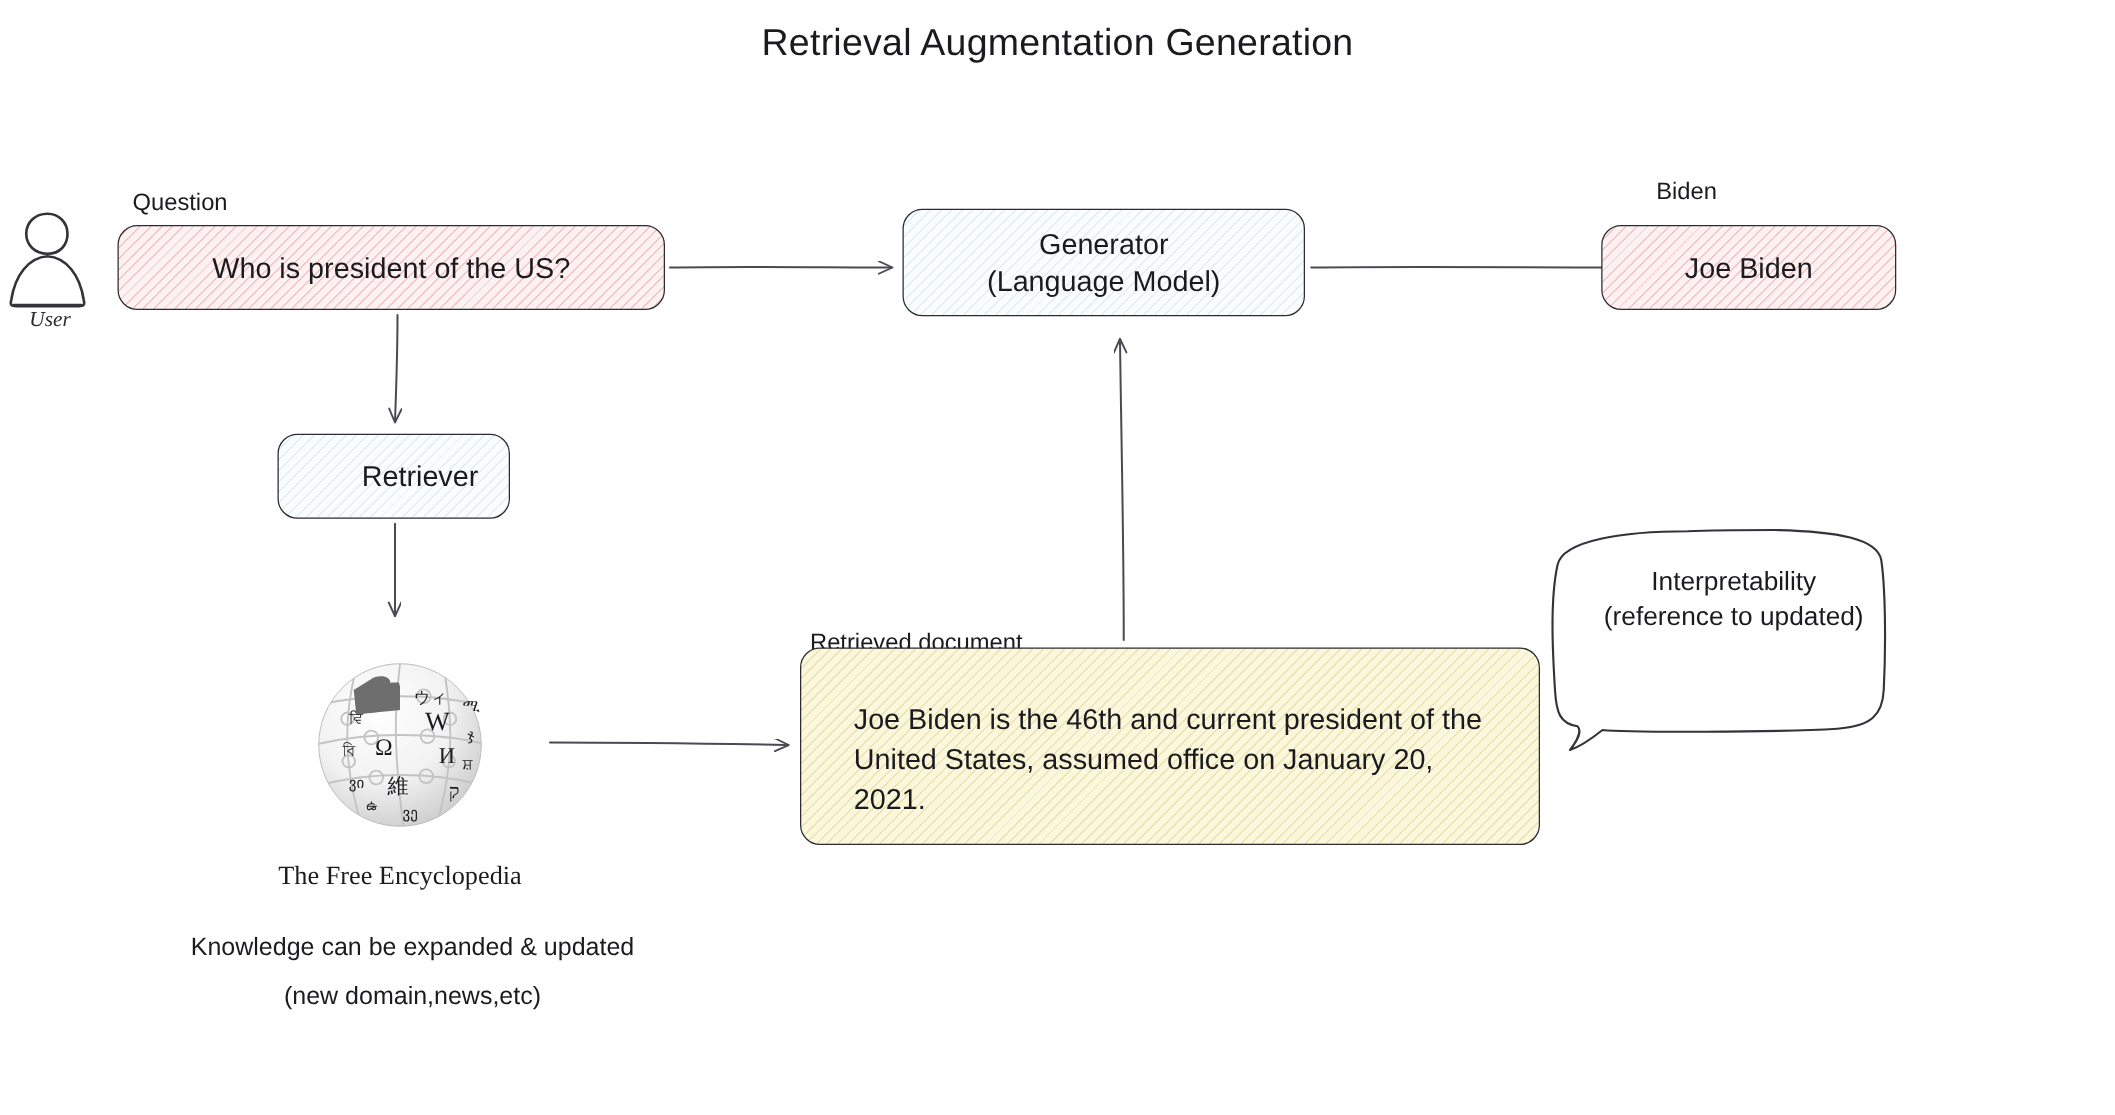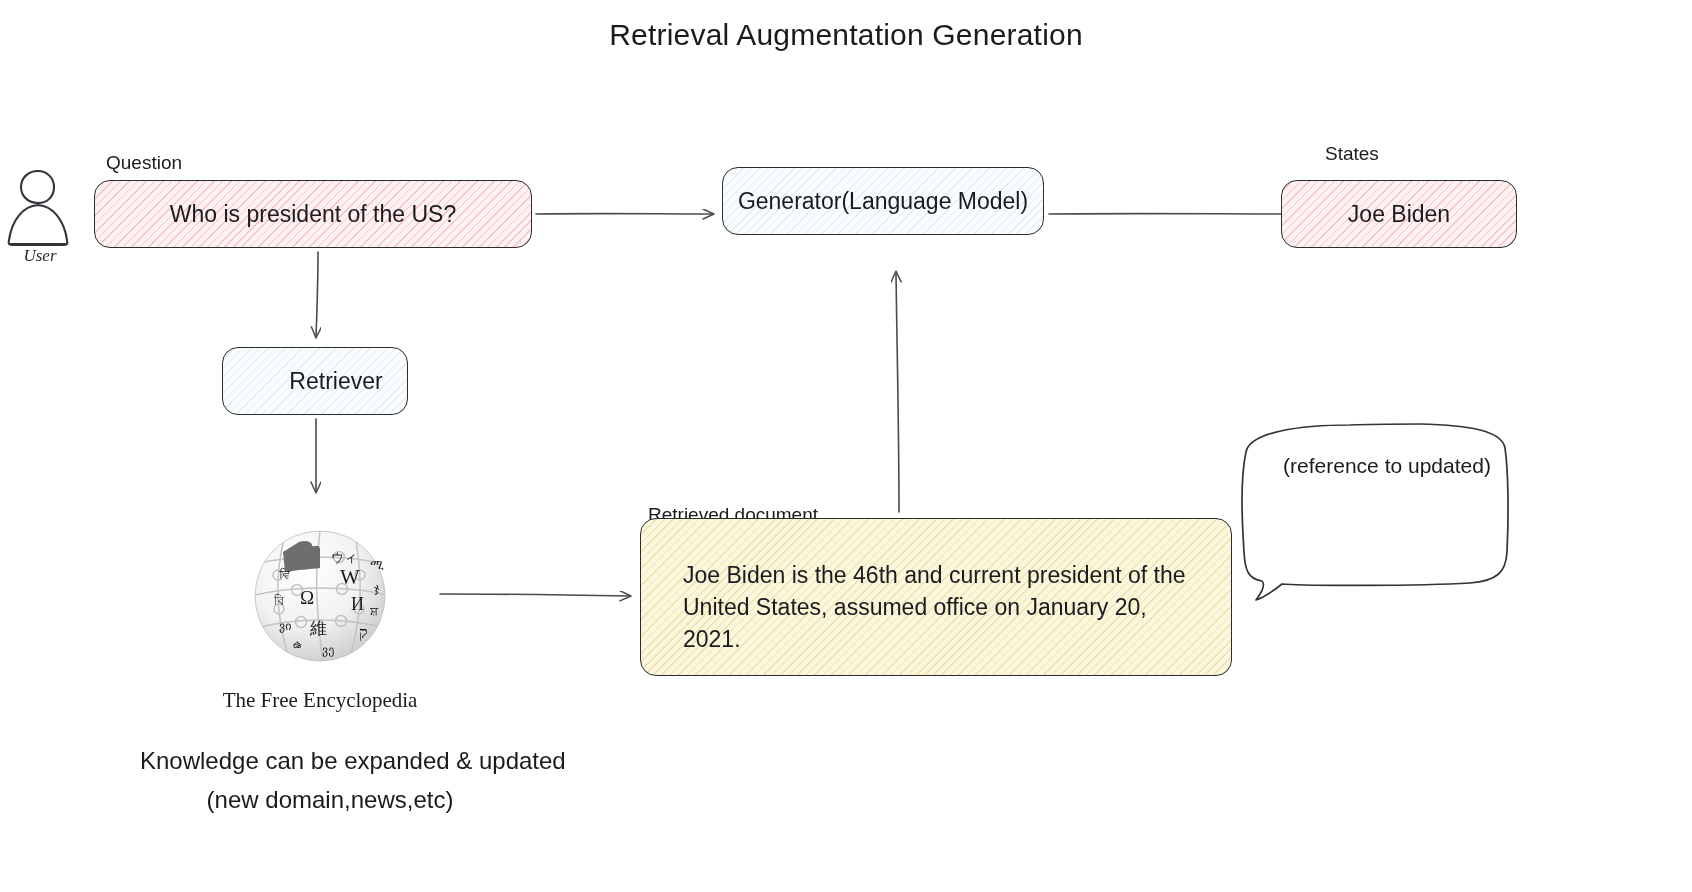--- a/index.html
+++ b/index.html
@@ -82,21 +82,21 @@
     background-image: repeating-linear-gradient(
       -45deg,
       rgba(205,180,70,0.30) 0px,
       rgba(205,180,70,0.30) 1.1px,
       rgba(0,0,0,0) 1.1px,
       rgba(0,0,0,0) 6px
     );
   }
 
   #question-box { left: 94px; top: 180px; width: 438px; height: 68px; }
-  #generator-box { left: 722px; top: 167px; width: 322px; height: 68px; flex-direction: row; }
+  #generator-box { left: 722px; top: 167px; width: 322px; height: 86px; flex-direction: column; }
   #answer-box { left: 1281px; top: 180px; width: 236px; height: 68px; }
   #retriever-box { left: 222px; top: 347px; width: 186px; height: 68px; padding-left: 42px; }
   #document-box {
     left: 640px; top: 518px; width: 592px; height: 158px;
     display: block;
     padding: 40px 34px 0 42px;
     font-size: 23px;
     line-height: 1.40;
     text-align: left;
   }
@@ -120,21 +120,21 @@
   .wiki-wordmark .sc { font-size: 29px; }
   .wiki-tagline {
     text-align: center;
     font-family: "Liberation Serif", serif;
     font-size: 21px;
     color: #1b1b1f;
     margin-top: 16px;
   }
   .wiki-note {
     text-align: center;
-    font-size: 24px;
+    font-size: 20px;
     color: #1b1b1f;
     white-space: nowrap;
   }
   #wiki-note-1 { left: 140px; top: 747px; width: 380px; }
   #wiki-note-2 { left: 140px; top: 786px; width: 380px; }
 
   
   #bubble-text {
     left: 1262px; top: 452px; width: 250px;
     text-align: center;
@@ -220,21 +220,21 @@
 
 <div class="node fill-blue" id="retriever-box">
   <span>Retriever</span>
 </div>
 
 <div class="node fill-blue" id="generator-box">
   <span>Generator</span>
   <span>(Language Model)</span>
 </div>
 
-<div class="abs caption" id="answer-caption">States</div>
+<div class="abs caption" id="answer-caption">Biden</div>
 <div class="node fill-pink" id="answer-box">
   <span>Joe Biden</span>
 </div>
 
 <div class="abs caption" id="document-caption">Retrieved document</div>
 <div class="node fill-yellow" id="document-box">
   <span class="doc-text">Joe Biden is the 46th and current president of the United States, assumed office on January 20, 2021.</span>
 </div>
 
 <div class="abs" id="wikipedia-group">
@@ -296,14 +296,15 @@
       </g>
     </svg>
   </div>
   <div class="wiki-tagline">The Free Encyclopedia</div>
 </div>
 
 <div class="abs wiki-note" id="wiki-note-1">Knowledge can be expanded &amp; updated</div>
 <div class="abs wiki-note" id="wiki-note-2">(new domain,news,etc)</div>
 
 <div class="abs" id="bubble-text">
+  <div>Interpretability</div>
   <div>(reference to updated)</div>
 </div>
 
 </body></html>

